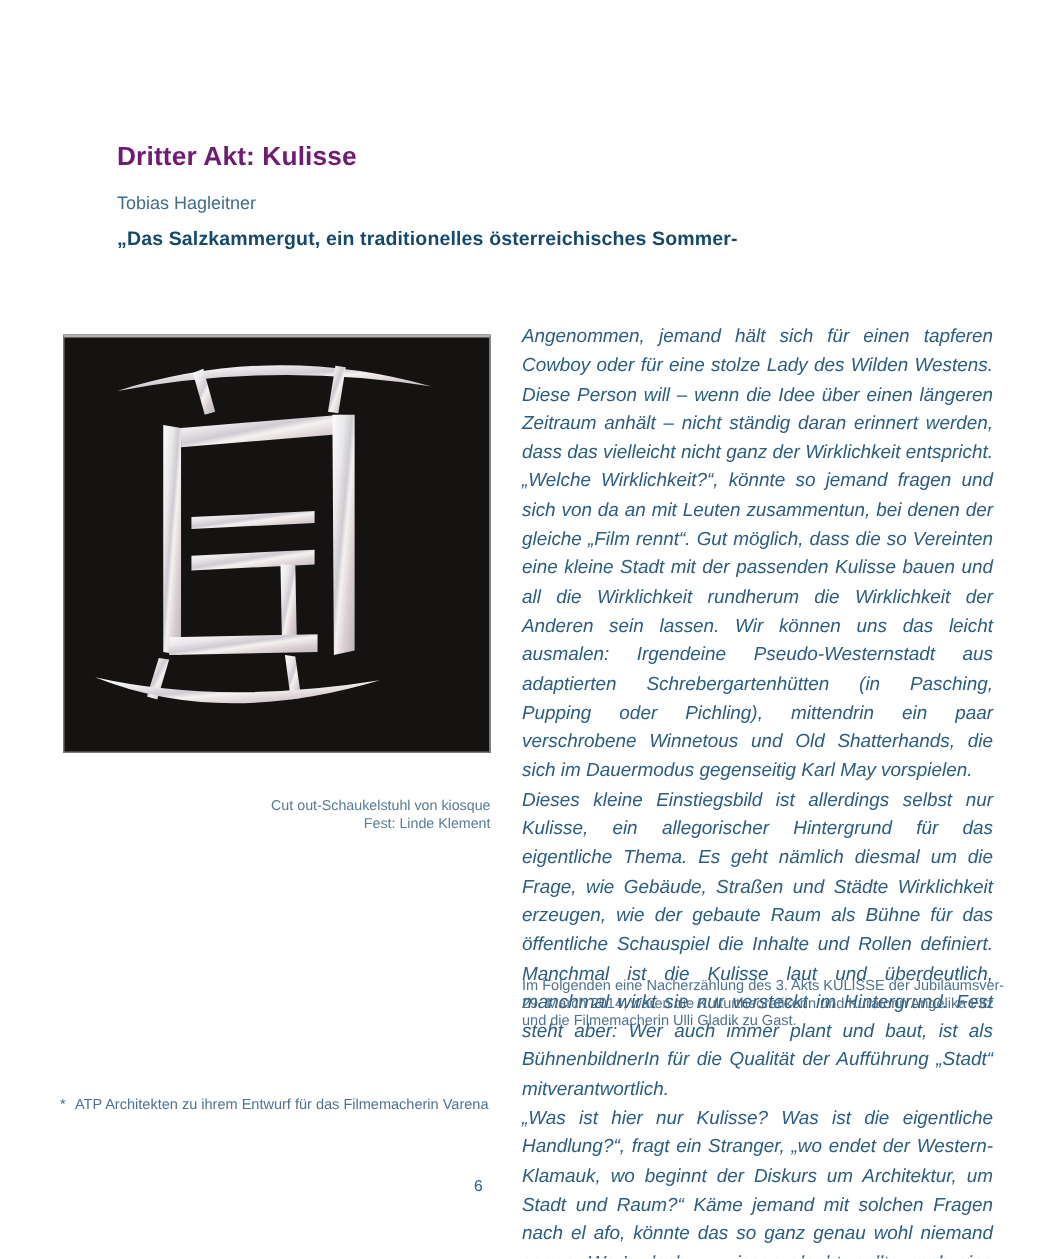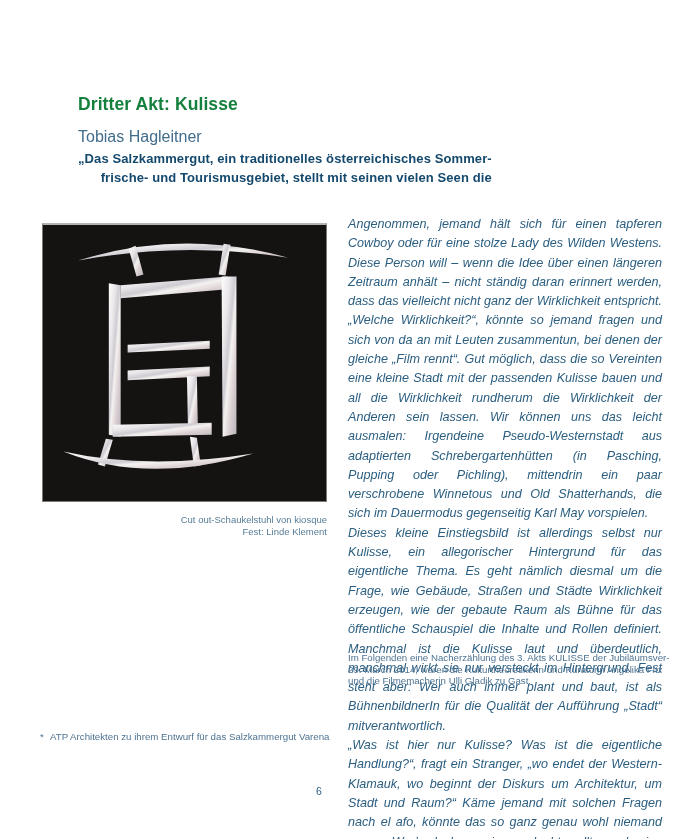--- a/index.html
+++ b/index.html
@@ -9,45 +9,45 @@
     width:699px; height:839px;
     background:#ffffff;
     font-family:"Liberation Sans", sans-serif;
     overflow:hidden;
   }
   .abs { position:absolute; }
 
   .title {
     left:78px; top:94px;
     font-size:17.5px; font-weight:bold;
-    color:#15803d; letter-spacing:0.1px;text-align:center;
+    color:#701a75; letter-spacing:0.1px;text-align:center;
   }
   .author {
     left:78px; top:128px;
-    font-size:16px; color:#416d8c;
+    font-size:12px; color:#416d8c;
   }
   .quote {
     left:78px; top:149px;
     font-size:13px; font-weight:bold;
     color:#14496d; line-height:19.3px;
     letter-spacing:0.1px;
     text-align:right;
   }
 
   .figure {
     left:42px; top:223px;
     width:285px; height:279px;
     background:#151312;
     border:1px solid #7c7a79;
     border-top:2px solid #b5b3b1;
   }
   .figure svg { display:block; width:100%; height:100%; }
 
   .caption {
-    right:372px; top:514px;
+    right:372px; top:532px;
     text-align:right;
     font-size:9.5px; line-height:11.8px;
     color:#577c96;
   }
 
   .body-col {
     left:348px; top:215px; width:314px;
     font-size:12.6px; font-style:italic;
     color:#2b5e80; line-height:19.3px;
     text-align:justify;
@@ -79,21 +79,20 @@
 <body>
 
 <div class="page">
 
   <h1 class="abs title">Dritter Akt: Kulisse</h1>
 
   <div class="abs author">Tobias Hagleitner</div>
 
   <div class="abs quote">
     <div>„Das Salzkammergut, ein traditionelles österreichisches Sommer-</div>
-    <div>frische- und Tourismusgebiet, stellt mit seinen vielen Seen die</div>
   </div>
 
   <div class="abs figure">
     <svg viewBox="0 0 285 279" aria-hidden="true">
       <defs>
         <linearGradient id="chrome" x1="0" y1="0" x2="1" y2="1">
           <stop offset="0" stop-color="#fdfdfd"></stop>
           <stop offset="0.28" stop-color="#e9e7e9"></stop>
           <stop offset="0.45" stop-color="#cfcbd2"></stop>
           <stop offset="0.55" stop-color="#f4f2f0"></stop>
@@ -142,18 +141,18 @@
   </div>
 
   <div class="abs note">
     <div>Im Folgenden eine Nacherzählung des 3. Akts KULISSE der Jubiläumsver-</div>
     <div>29. March 2014, waren die Kulturtheoretikerin und Kuratorin Angelika Fitz</div>
     <div>und die Filmemacherin Ulli Gladik zu Gast.</div>
   </div>
 
   <div class="abs footnote">
     <span class="fn-marker">*</span>
-    <div class="fn-line">ATP Architekten zu ihrem Entwurf für das Salzkammergut Varena</div>
+    <div class="fn-line">ATP Architekten zu ihrem Entwurf für das Filmemacherin Varena</div>
   </div>
 
   <div class="abs pagenum">6</div>
 
 </div>
 
 </body></html>

